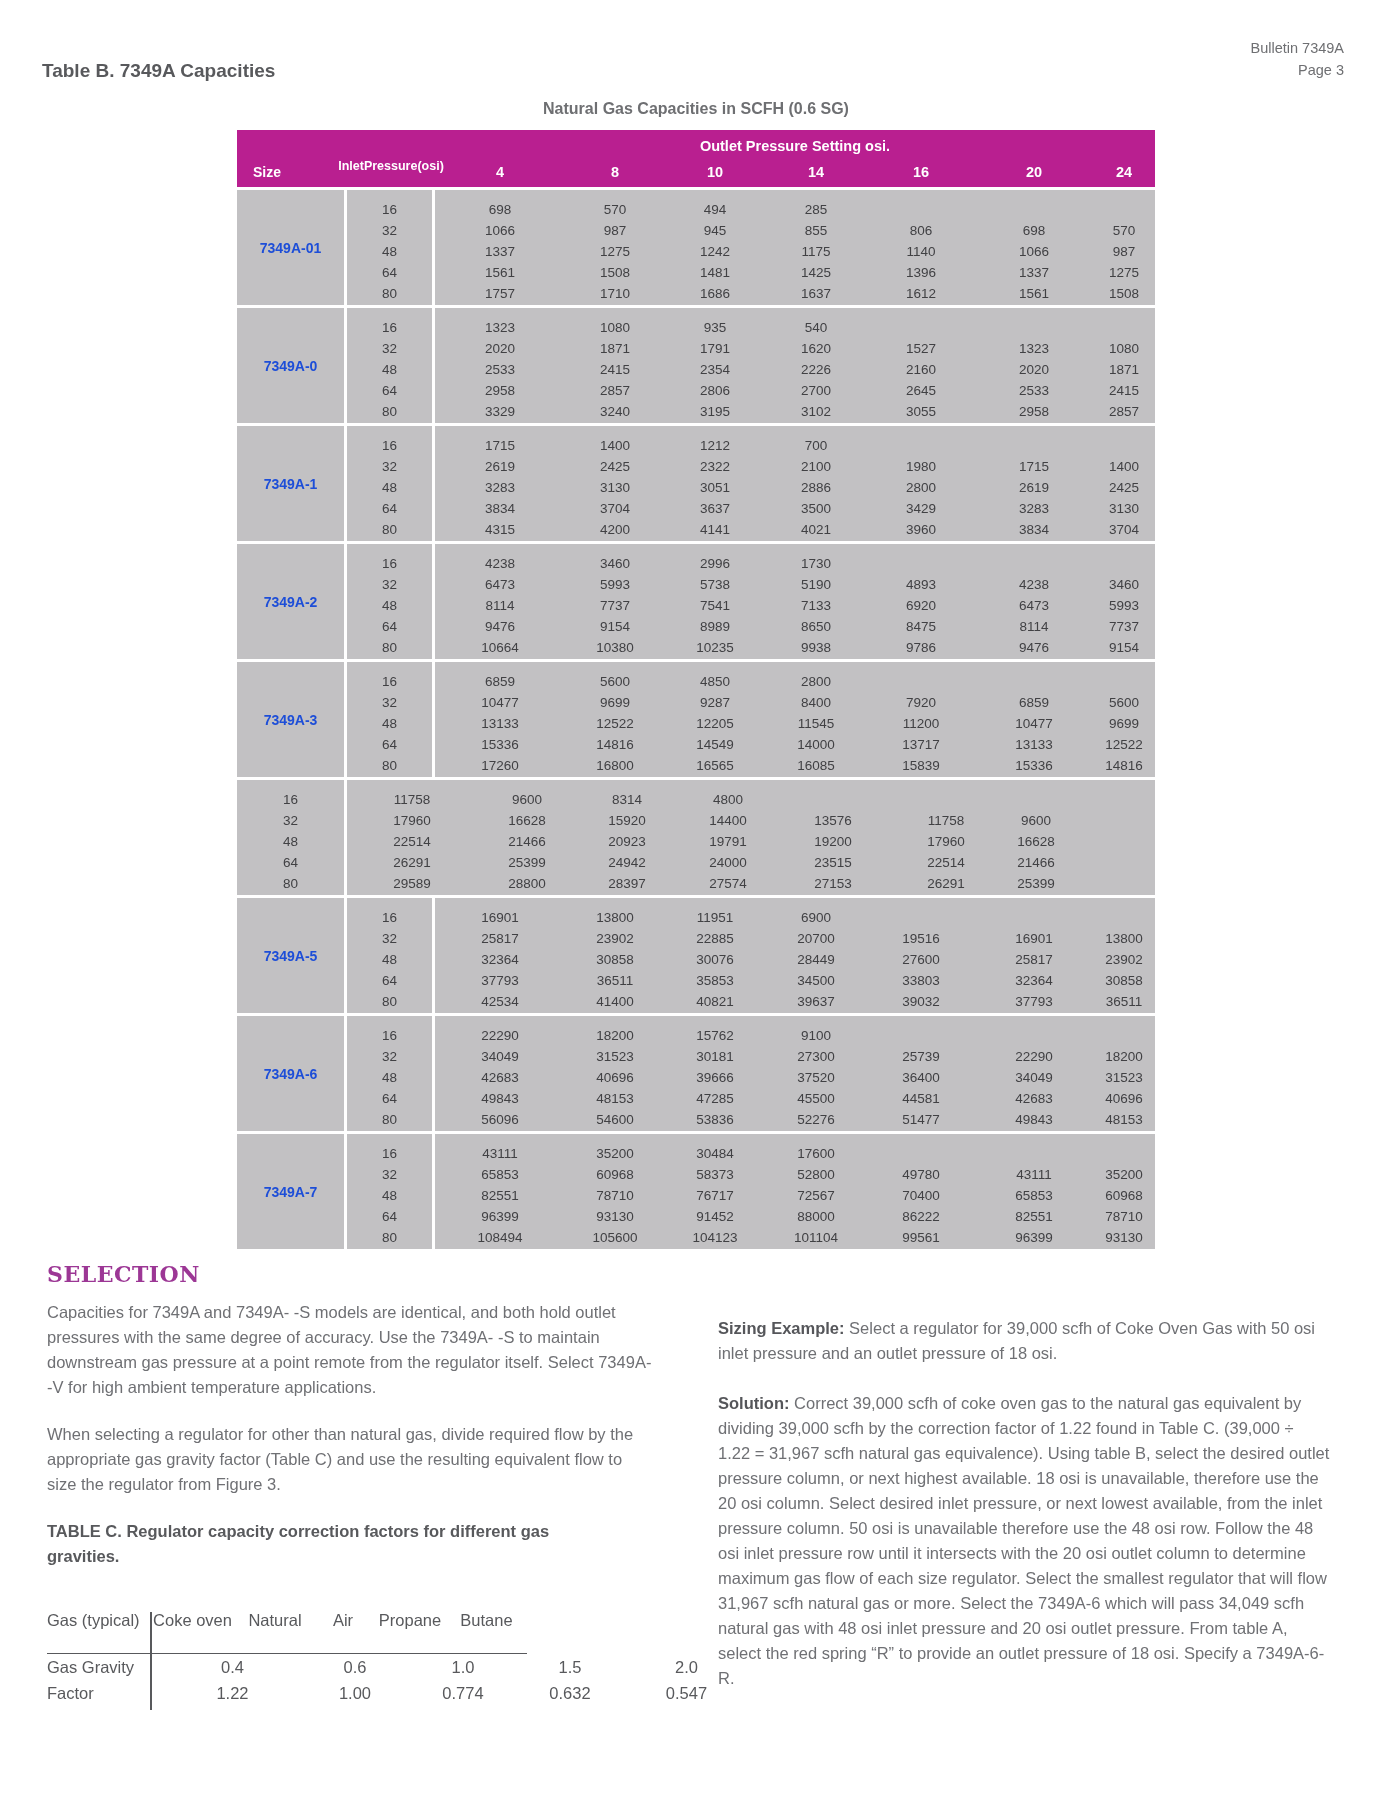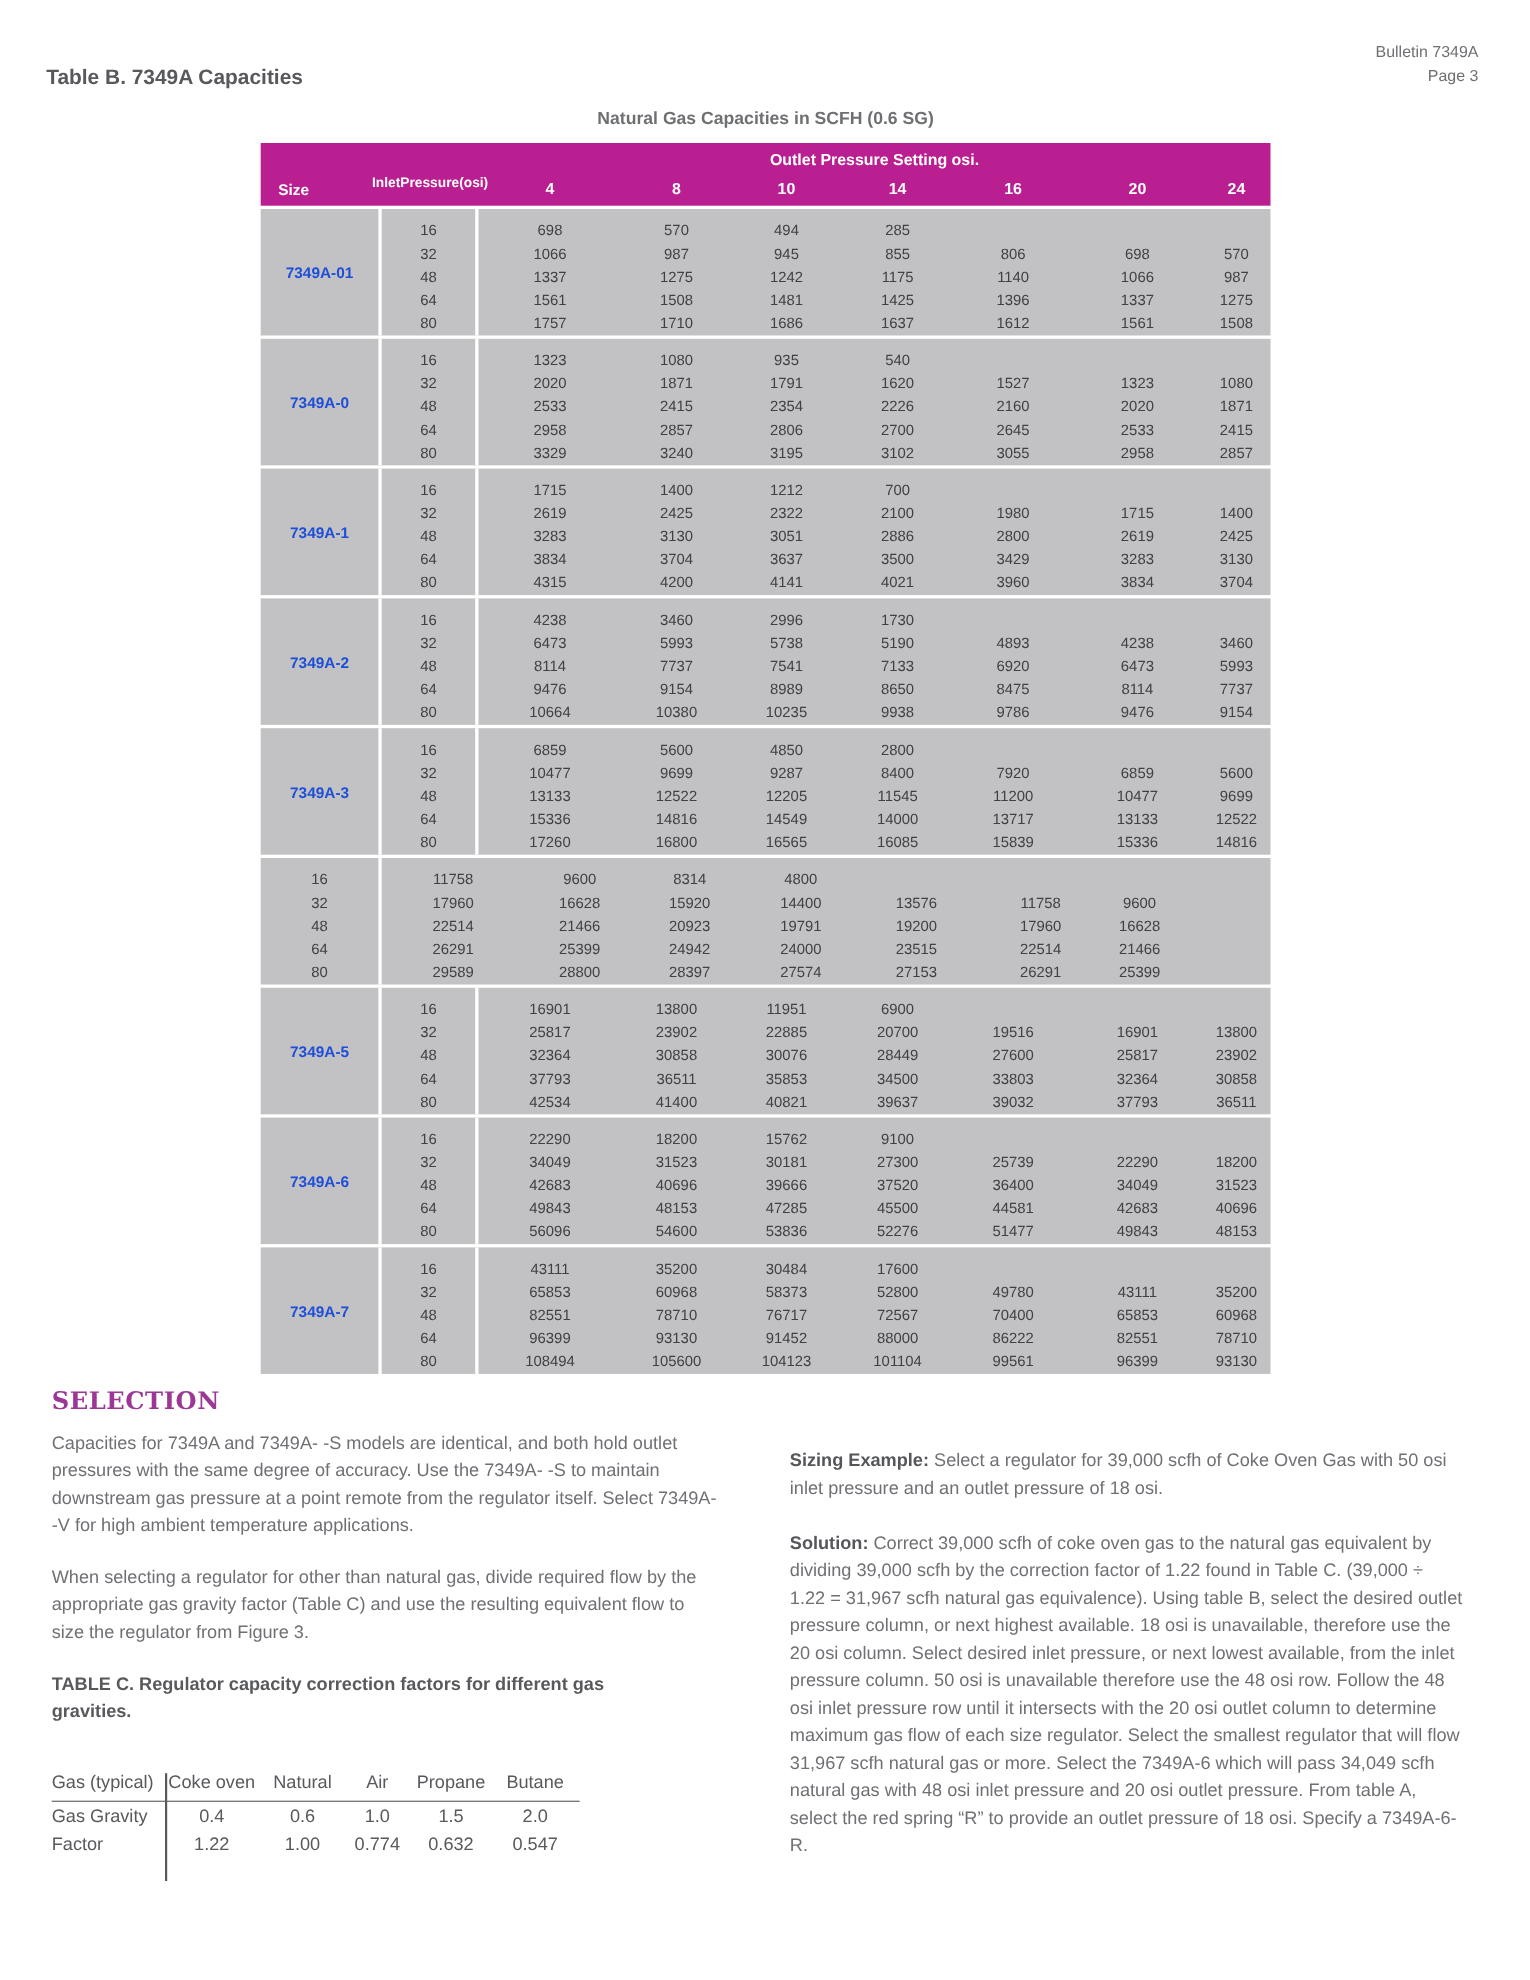--- a/index.html
+++ b/index.html
@@ -48,22 +48,22 @@
     letter-spacing:0.5px; color:#9c3795; }
 
   .sel-left { position:absolute; top:1300px; left:47px; width:606px;
     font-size:16.5px; line-height:25px; color:#6f7074; }
   .sel-left p { margin:0 0 22px 0; }
 
   .tcap { font-weight:bold; color:#58595c; width:545px; margin-bottom:14px !important; }
 
   .tableC { position:relative; width:480px; color:#58595c; font-size:16.5px; }
   .tc-row { display:grid; grid-template-columns:103px 85px 80px 56px 78px 75px; align-items:end; }
-  .tc-head { padding-bottom:4px; border-bottom:1.5px solid #58595c;margin-top:39px; }
-  .tc-body .tc-row { height:26px; align-items:center; }
+  .tc-head { padding-bottom:20px; border-bottom:1.5px solid #58595c;margin-top:39px; }
+  .tc-body .tc-row { height:26px; align-items:center;gap:40px; }
   .tc-label { padding-right:6px; }
   .tc-cell { text-align:center; }
   .tc-vline { position:absolute; left:103px; top:4px; width:1.5px; height:98px; background:#58595c; }
 
   .sel-right { position:absolute; top:1316px; left:718px; width:612px;
     font-size:16.5px; line-height:25px; color:#6f7074; }
   .sel-right p { margin:0 0 25px 0; }
   .lbl { font-weight:bold; color:#55565a; }
 </style>
 </head>

